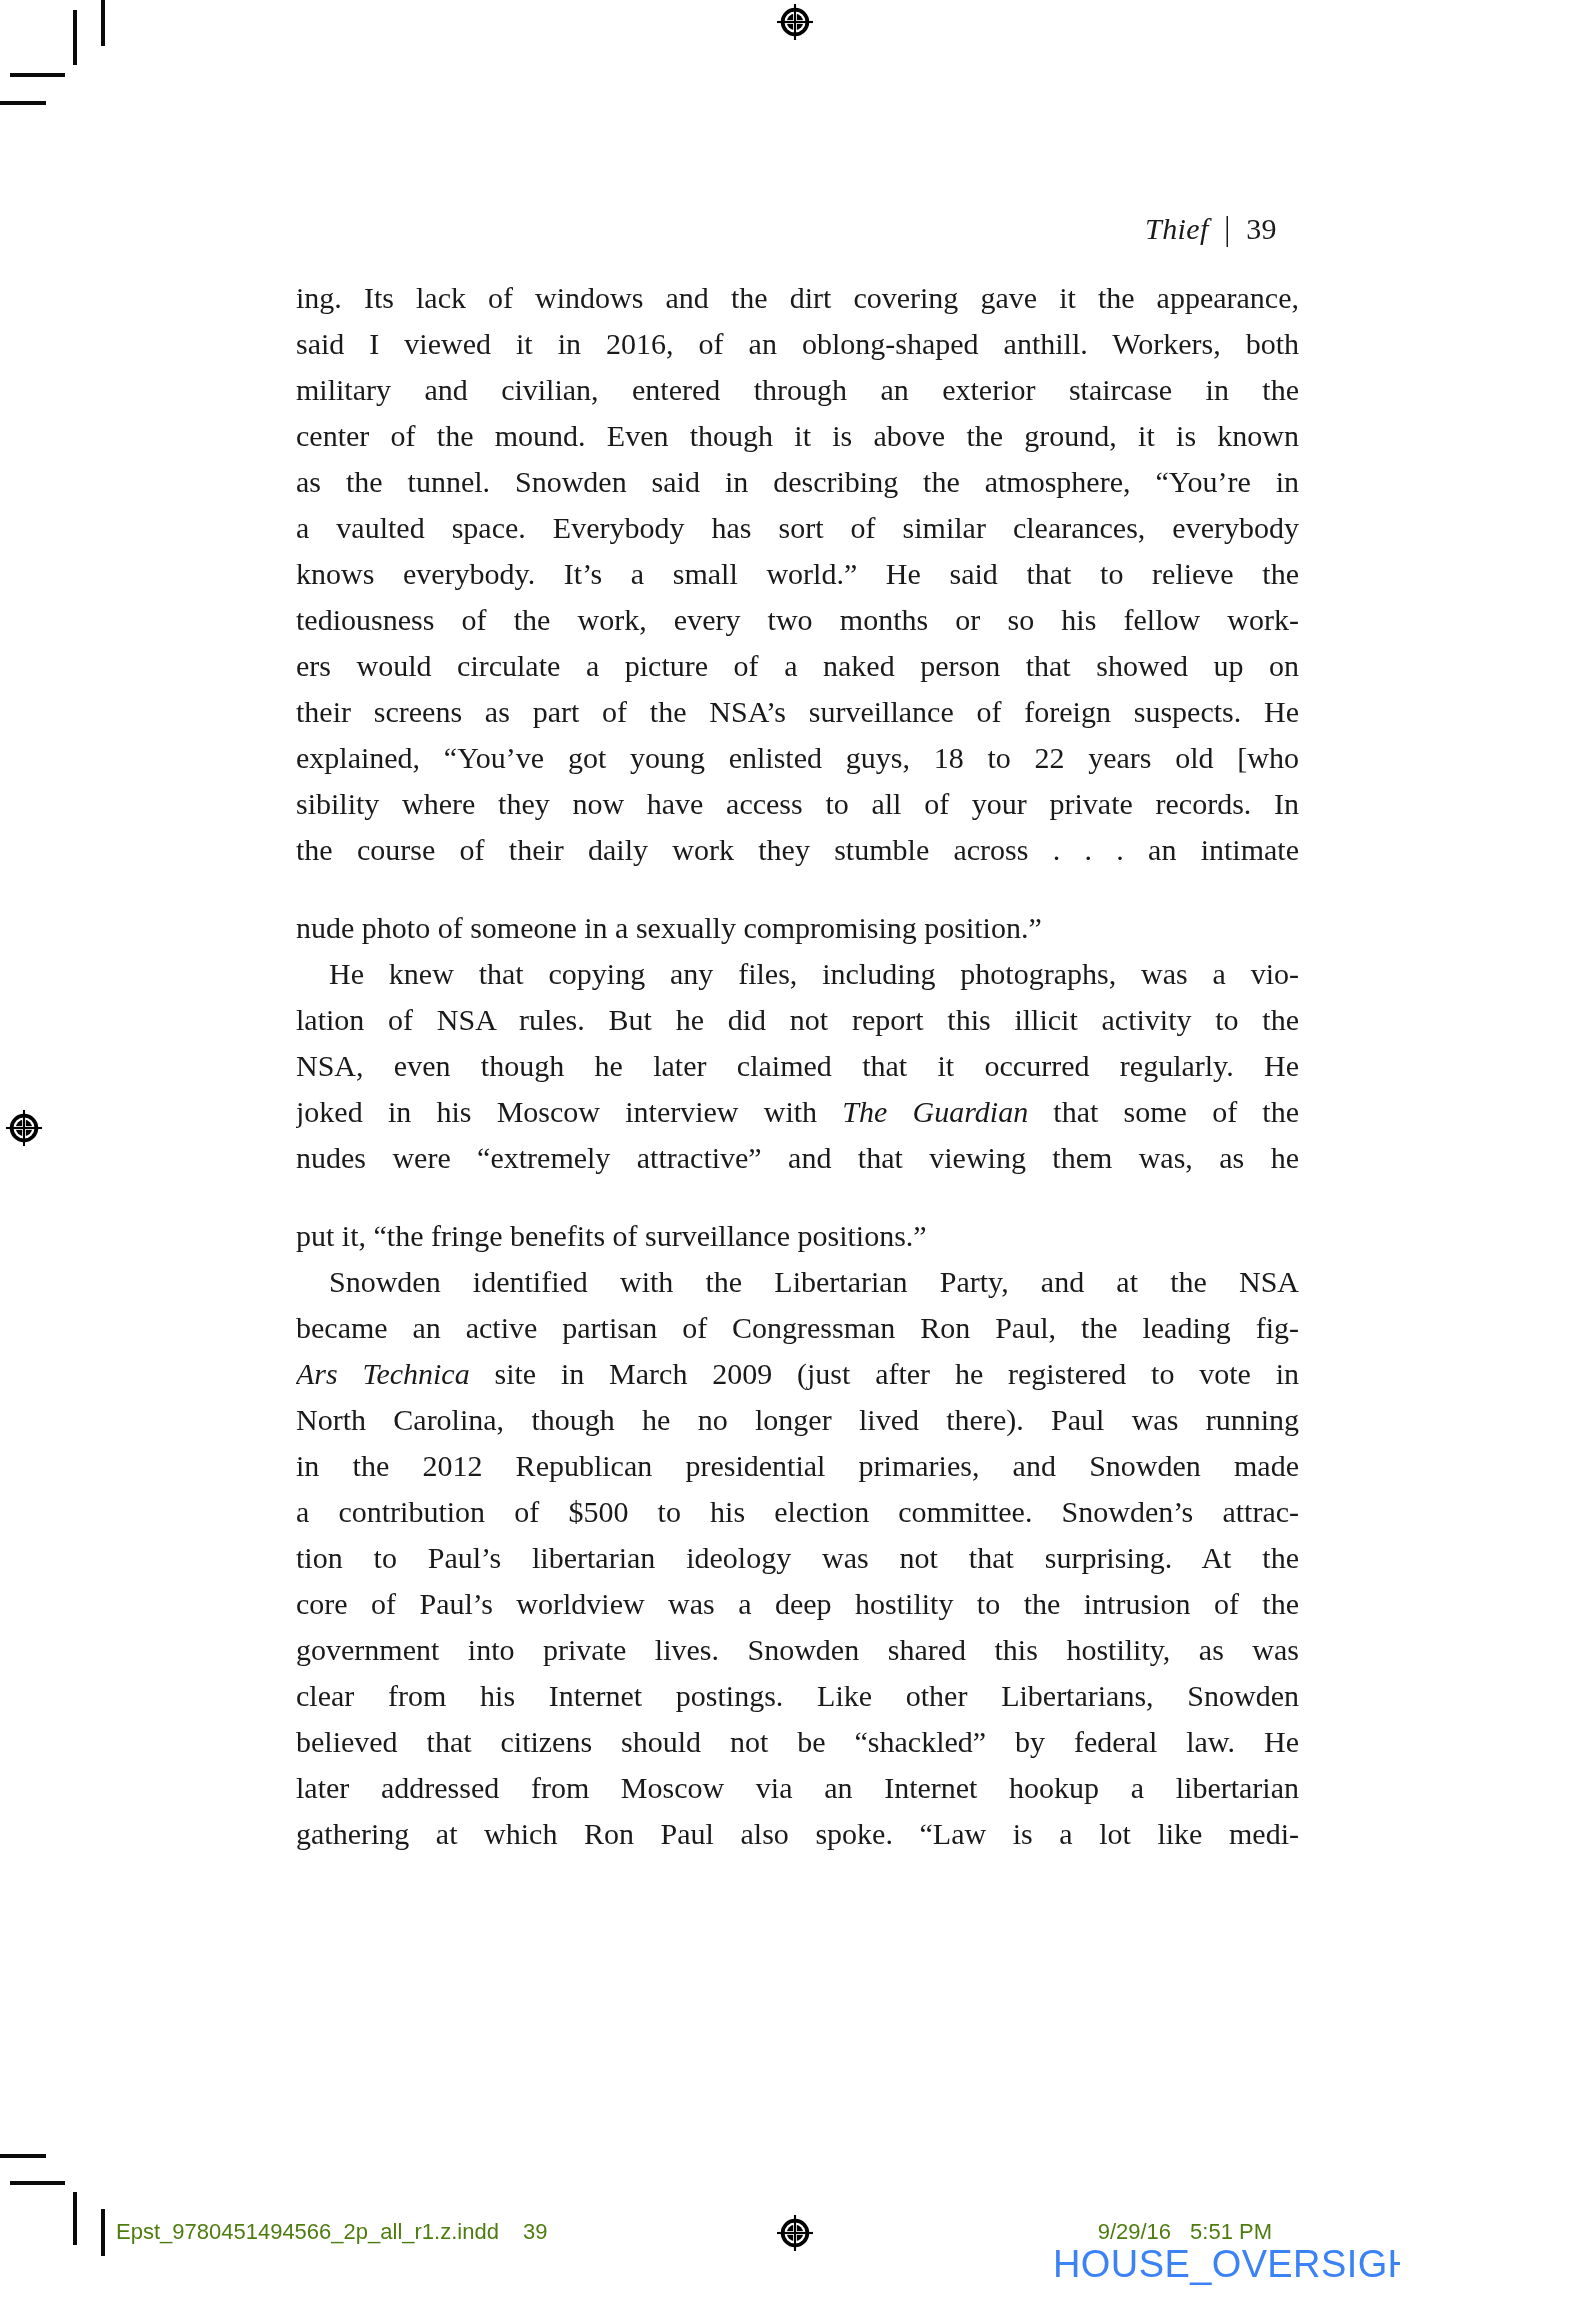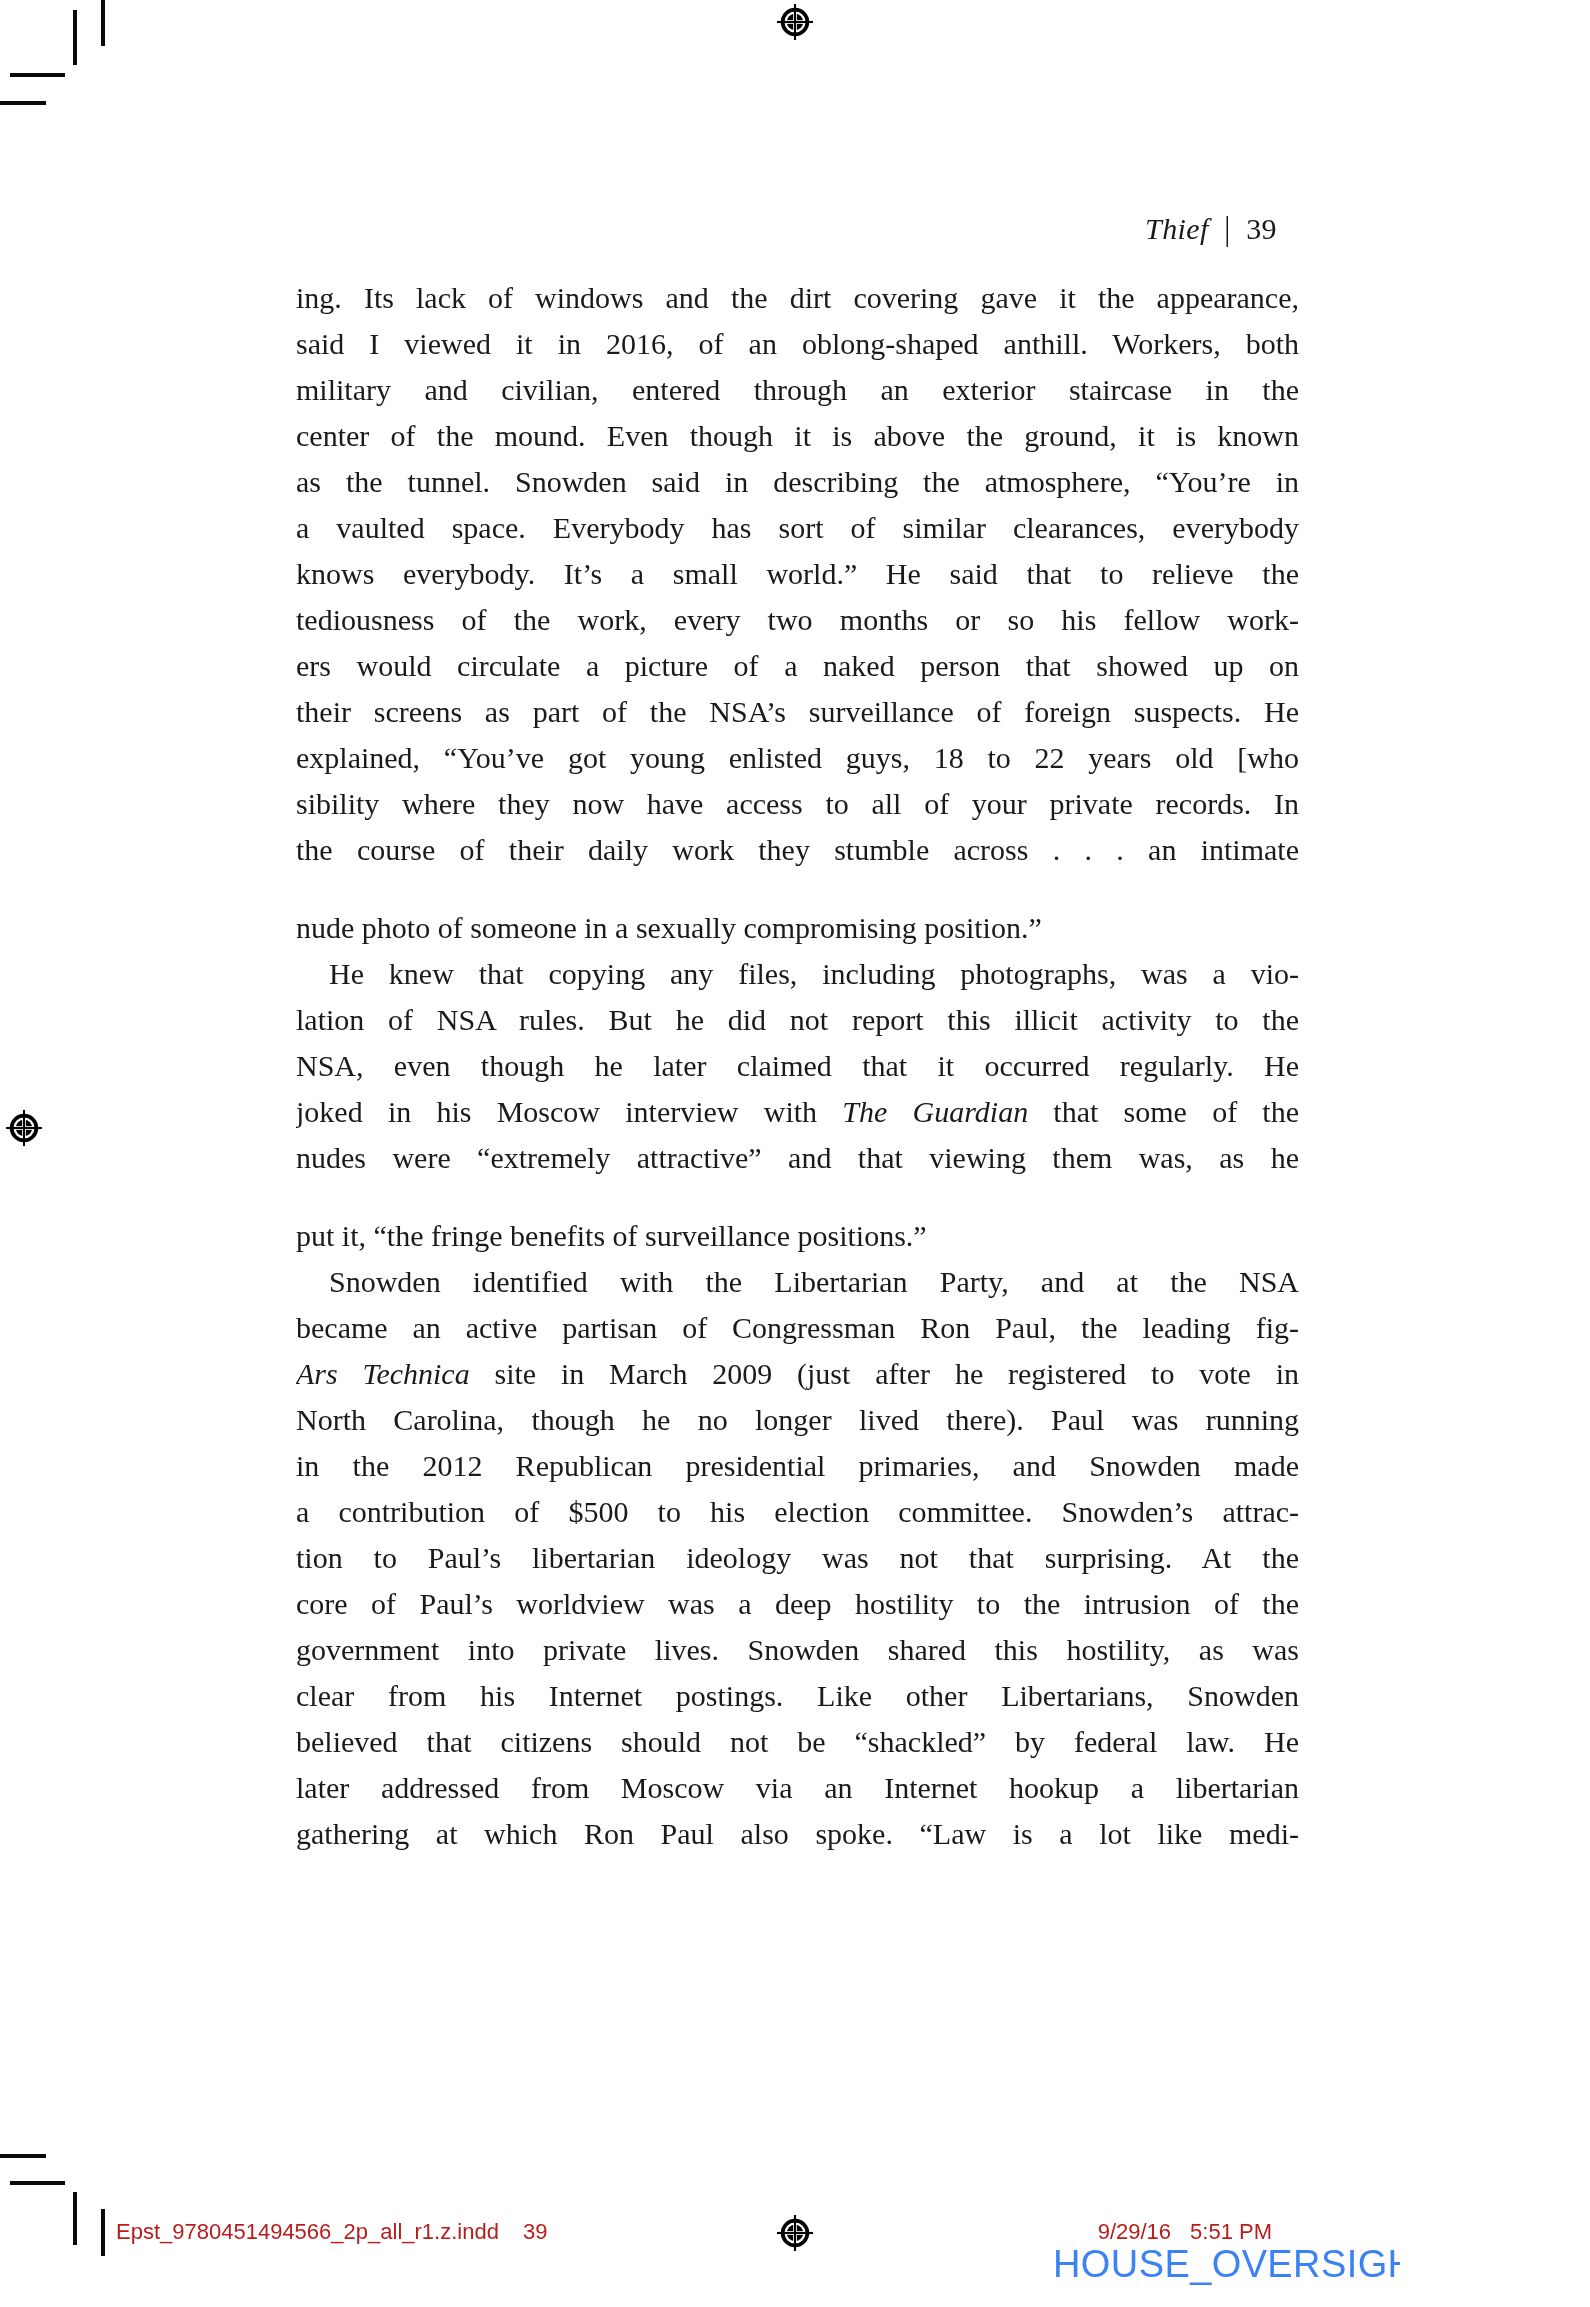--- a/index.html
+++ b/index.html
@@ -32,21 +32,21 @@
     text-align:justify;text-align-last:justify;
     overflow:hidden;
   }
   .line.last{text-align-last:left;margin-top:32px;}
   .line.indent{text-indent:33px;}
   .line .it{font-style:italic;}
   
   .slug{
     position:absolute;top:2219px;
     font-family:"Liberation Sans",sans-serif;
-    font-size:22px;color:#b91c1c;white-space:nowrap;
+    font-size:22px;color:#4d7c0f;white-space:nowrap;
   }
   .slug.left{left:116px;}
   .slug.right{right:128px;}
   .slug .gap-lg{margin-left:24px;}
   .slug .gap-md{margin-left:19px;}
   
   .stamp{
     position:absolute;left:1053px;top:2243px;
     font-family:"Liberation Sans",sans-serif;
     font-size:38px;color:#3b82f6;letter-spacing:0.4px;white-space:nowrap;

